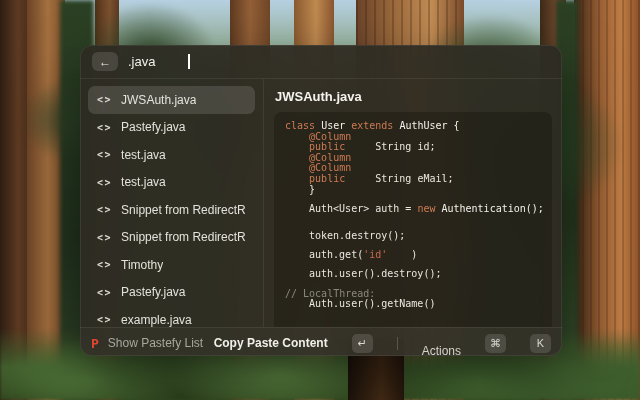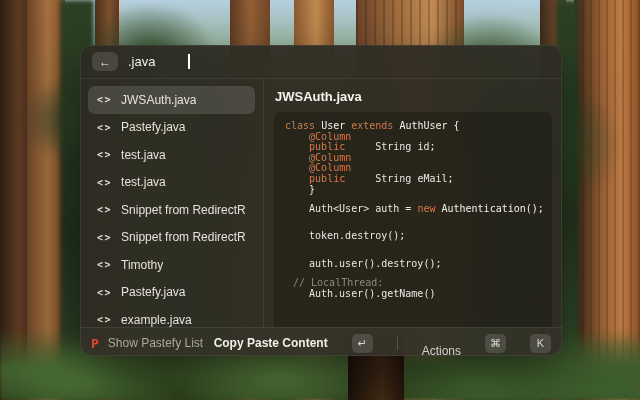--- a/index.html
+++ b/index.html
@@ -74,21 +74,21 @@
   .dtitle{font-size:13px;font-weight:700;color:#f4f3ee;margin:2px 0 8px 1px;}
   .codeblock{flex:1;background:rgba(18,14,8,0.32);border-radius:8px 8px 0 0;
     padding:9px 11px;overflow:hidden;
     font-family:"DejaVu Sans Mono",monospace;font-size:10px;font-weight:400;}
   .cl{height:10.6px;line-height:10.6px;white-space:pre;}
   .cl.blank{height:8.5px;}
   .k{color:#cd7b52;}
   .s{color:#c8684e;}
   .p{color:#e9e7e0;padding-left:24px;}
   .b{color:#f4f2ec;}
-  .c{color:#8a887f;margin-left:8px;}
+  .c{color:#8a887f;}
 
   .footer{height:30px;display:flex;align-items:center;gap:9px;padding:0 11px;
     border-top:1px solid rgba(255,255,255,0.07);background:rgba(255,255,255,0.02);}
   .plogo{color:#e2452f;font-weight:800;font-size:13px;font-family:"DejaVu Sans Mono",monospace;}
   .hint{color:#a9a79f;font-size:12px;}
   .fright{margin-left:auto;display:flex;align-items:center;gap:24px;}
   .paction{color:#f0efe9;font-size:12px;font-weight:600;}
   .kbd{min-width:13px;height:19px;padding:0 4px;border-radius:5px;background:rgba(255,255,255,0.13);
     color:#d8d6cf;font-size:11px;display:flex;align-items:center;justify-content:center;}
   .vsep{width:1px;height:13px;background:rgba(255,255,255,0.18);}
@@ -173,20 +173,21 @@
           <div class="cl"><span class="k">    @Column</span></div>
           <div class="cl"><span class="k">    @Column</span></div>
           <div class="cl"><span class="k">    public </span><span class="p">String eMail;</span></div>
           <div class="cl"><span class="p">}</span></div>
           <div class="cl blank"></div>
           <div class="cl"><span class="p">Auth&lt;User&gt; auth = </span><span class="k">new </span><span class="b">Authentication();</span></div>
           <div class="cl blank"></div>
           <div class="cl blank"></div>
           <div class="cl"><span class="p">token.destroy();</span></div>
           <div class="cl blank"></div>
+          <div class="cl"><span class="p">auth.get(</span><span class="s">'id'</span><span class="p">)</span></div>
           <div class="cl blank"></div>
           <div class="cl"><span class="p">auth.user().destroy();</span></div>
           <div class="cl blank"></div>
           <div class="cl"><span class="c">// LocalThread:</span></div>
           <div class="cl"><span class="p">Auth.user().getName()</span></div>
         </div>
     </div>
   </div>
 
   <div class="footer">

